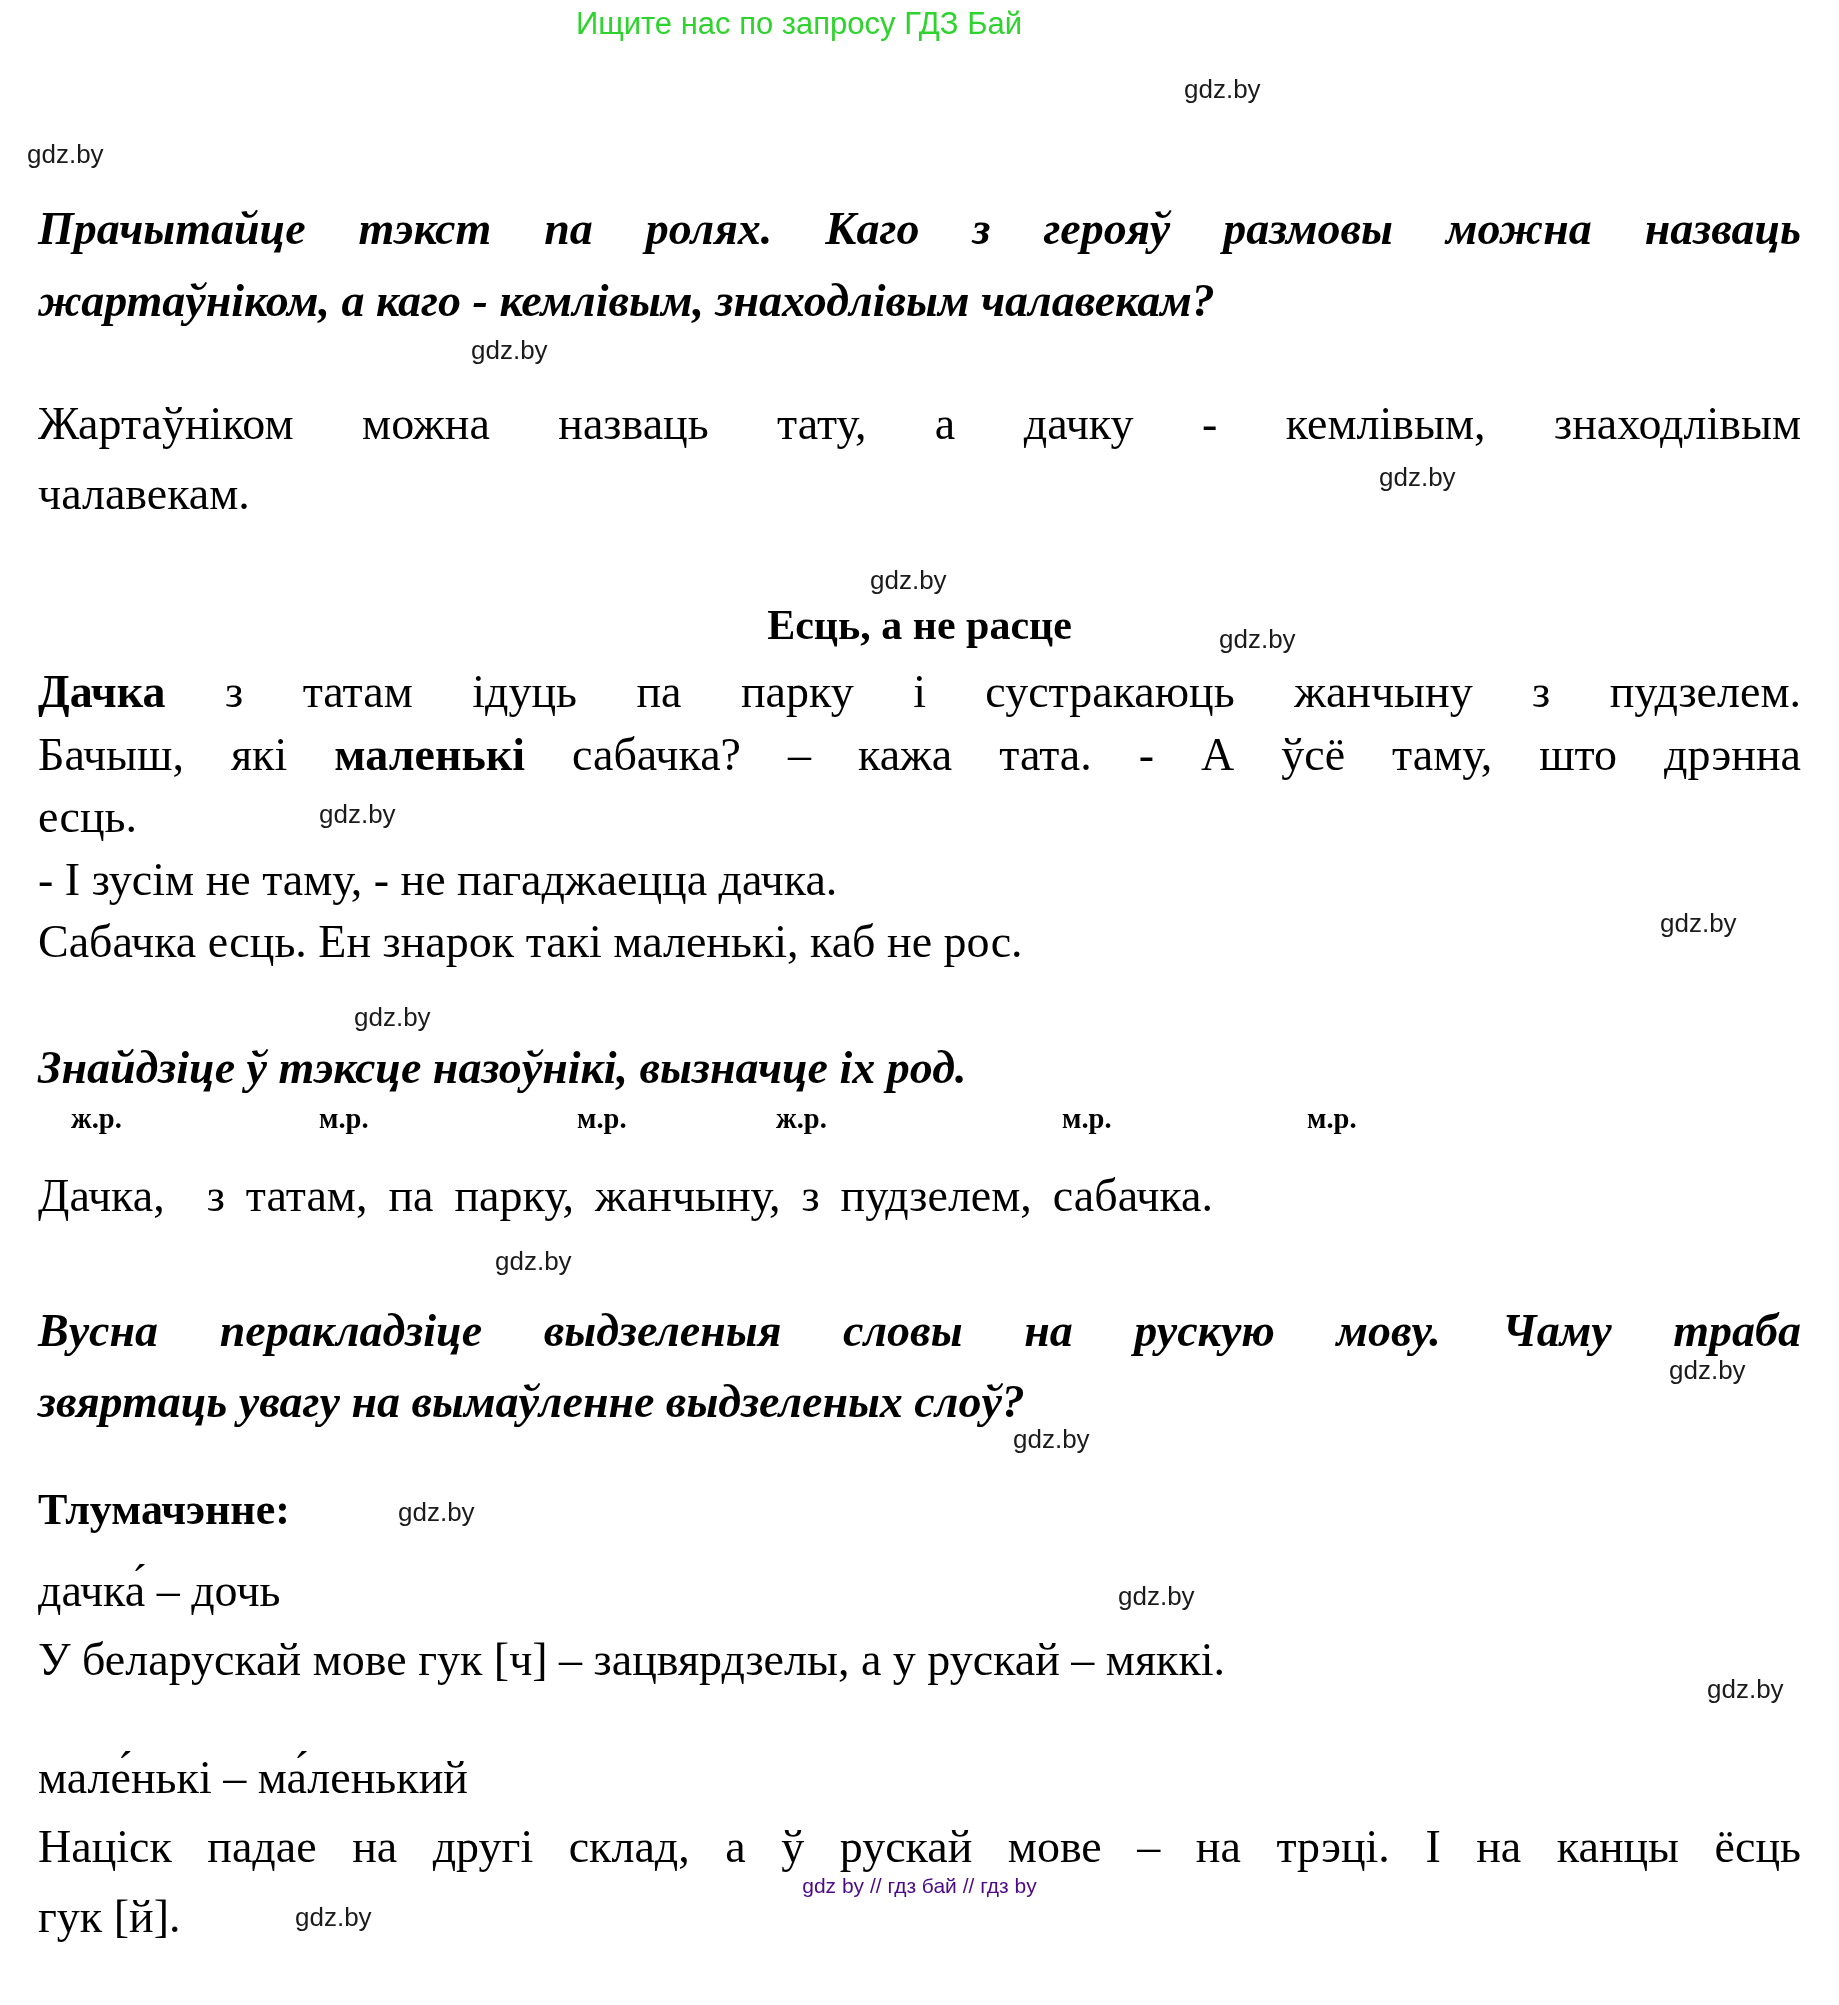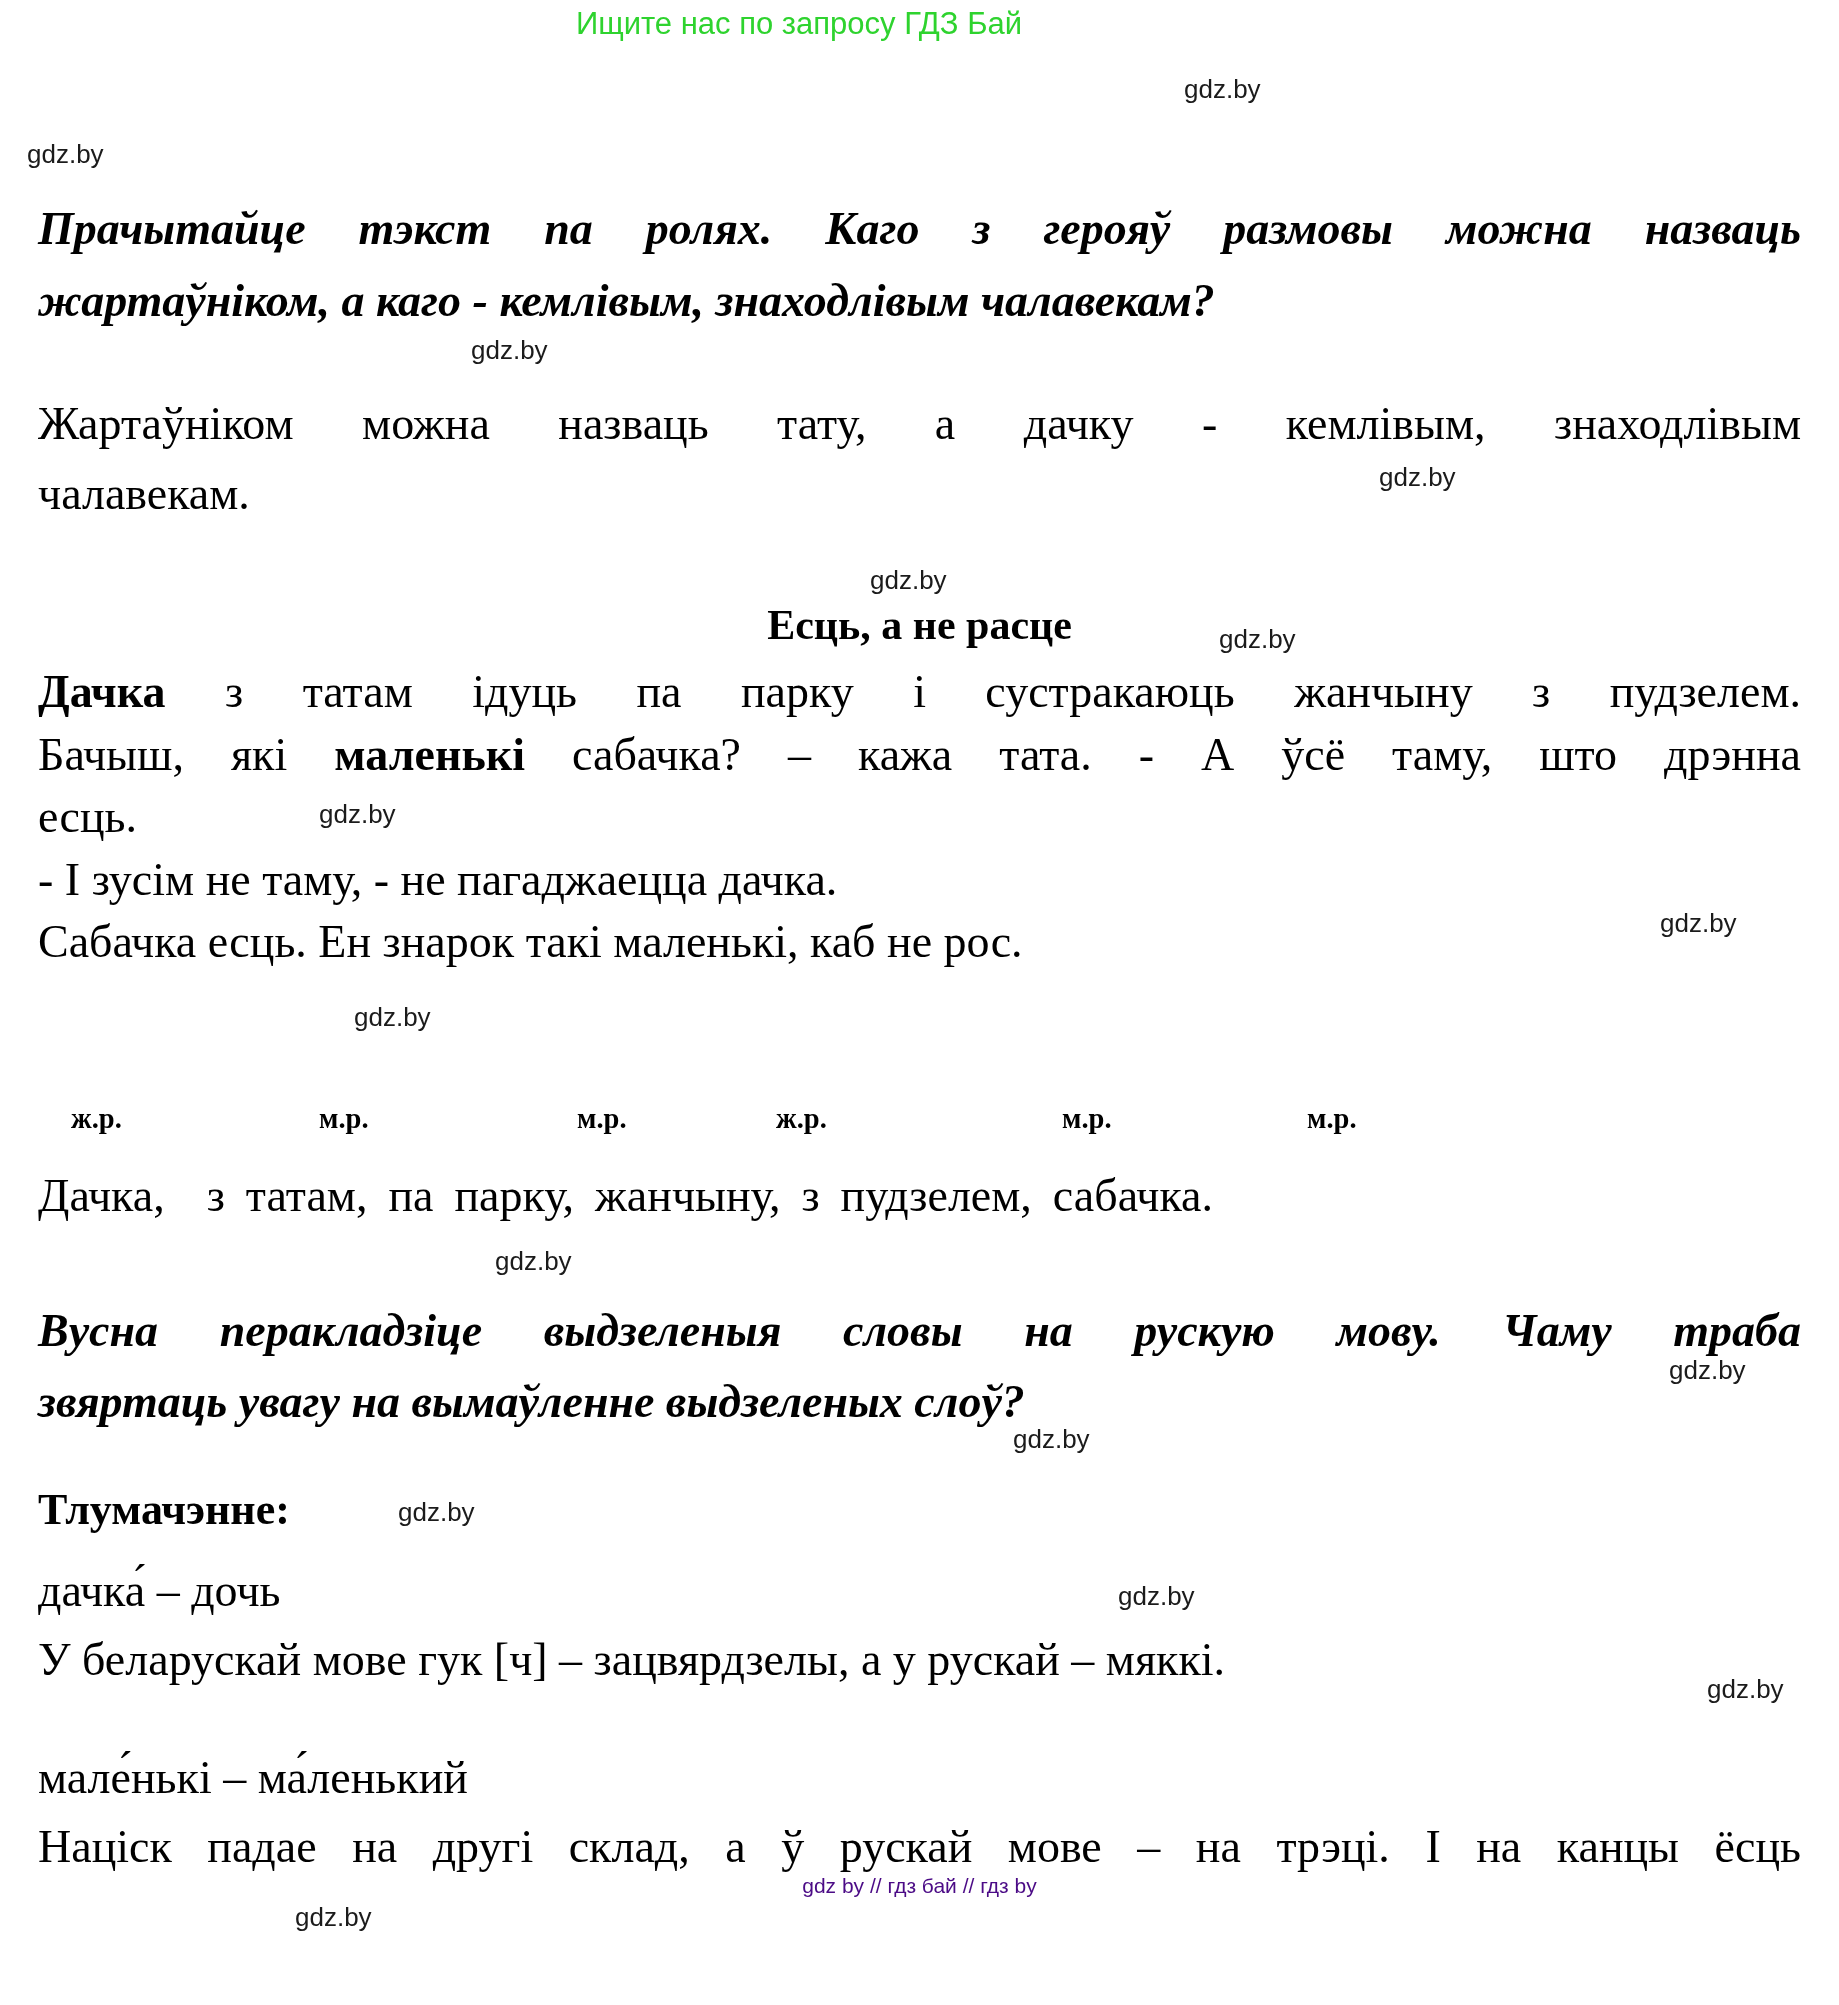--- a/index.html
+++ b/index.html
@@ -97,20 +97,21 @@
   <div class="abs body-line" style="top:468px">чалавекам.</div>
 
   <div class="abs body-line just" style="top:666px"><b>Дачка</b><span> з татам ідуць па парку і сустракаюць жанчыну з пудзелем.</span></div>
 
   <div class="abs story-title">Есць, а не расце</div>
   <div class="abs body-line just" style="top:729px"><span>Бачыш, які </span><b>маленькі</b><span> сабачка? – кажа тата. - А ўсё таму, што дрэнна</span></div>
   <div class="abs body-line" style="top:791px">есць.</div>
   <div class="abs body-line" style="top:854px">- І зусім не таму, - не пагаджаецца дачка.</div>
   <div class="abs body-line" style="top:916px">Сабачка есць. Ен знарок такі маленькі, каб не рос.</div>
 
+  <div class="abs body-line task" style="top:1042px">Знайдзіце ў тэксце назоўнікі, вызначце іх род.</div>
 
   <div class="abs labels-row">
       <span class="glabel" style="left: 71px;">ж.р.</span>
       <span class="glabel" style="left: 319px;">м.р.</span>
       <span class="glabel" style="left: 577px;">м.р.</span>
       <span class="glabel" style="left: 776px;">ж.р.</span>
       <span class="glabel" style="left: 1062px;">м.р.</span>
       <span class="glabel" style="left: 1307px;">м.р.</span>
     </div>
 
@@ -118,20 +119,21 @@
 
   <div class="abs body-line task just" style="top:1305px">Вусна перакладзіце выдзеленыя словы на рускую мову. Чаму траба</div>
   <div class="abs body-line task" style="top:1376px">звяртаць увагу на вымаўленне выдзеленых слоў?</div>
 
   <div class="abs expl-heading">Тлумачэнне:</div>
 
   <div class="abs body-line" style="top:1565px">дачка́ – дочь</div>
   <div class="abs body-line" style="top:1634px">У беларускай мове гук [ч] – зацвярдзелы, а у рускай – мяккі.</div>
   <div class="abs body-line" style="top:1752px">мале́нькі – ма́ленький</div>
   <div class="abs body-line just" style="top:1821px">Націск падае на другі склад, а ў рускай мове – на трэці. І на канцы ёсць</div>
+  <div class="abs body-line" style="top:1891px">гук [й].</div>
 
   <div class="abs footer">gdz by  //  гдз бай  //  гдз by</div>
 
   <div>
       <div class="wm" style="left: 1184px; top: 74px;">gdz.by</div>
       <div class="wm" style="left: 27px; top: 139px;">gdz.by</div>
       <div class="wm" style="left: 471px; top: 335px;">gdz.by</div>
       <div class="wm" style="left: 1379px; top: 462px;">gdz.by</div>
       <div class="wm" style="left: 870px; top: 565px;">gdz.by</div>
       <div class="wm" style="left: 1219px; top: 624px;">gdz.by</div>

